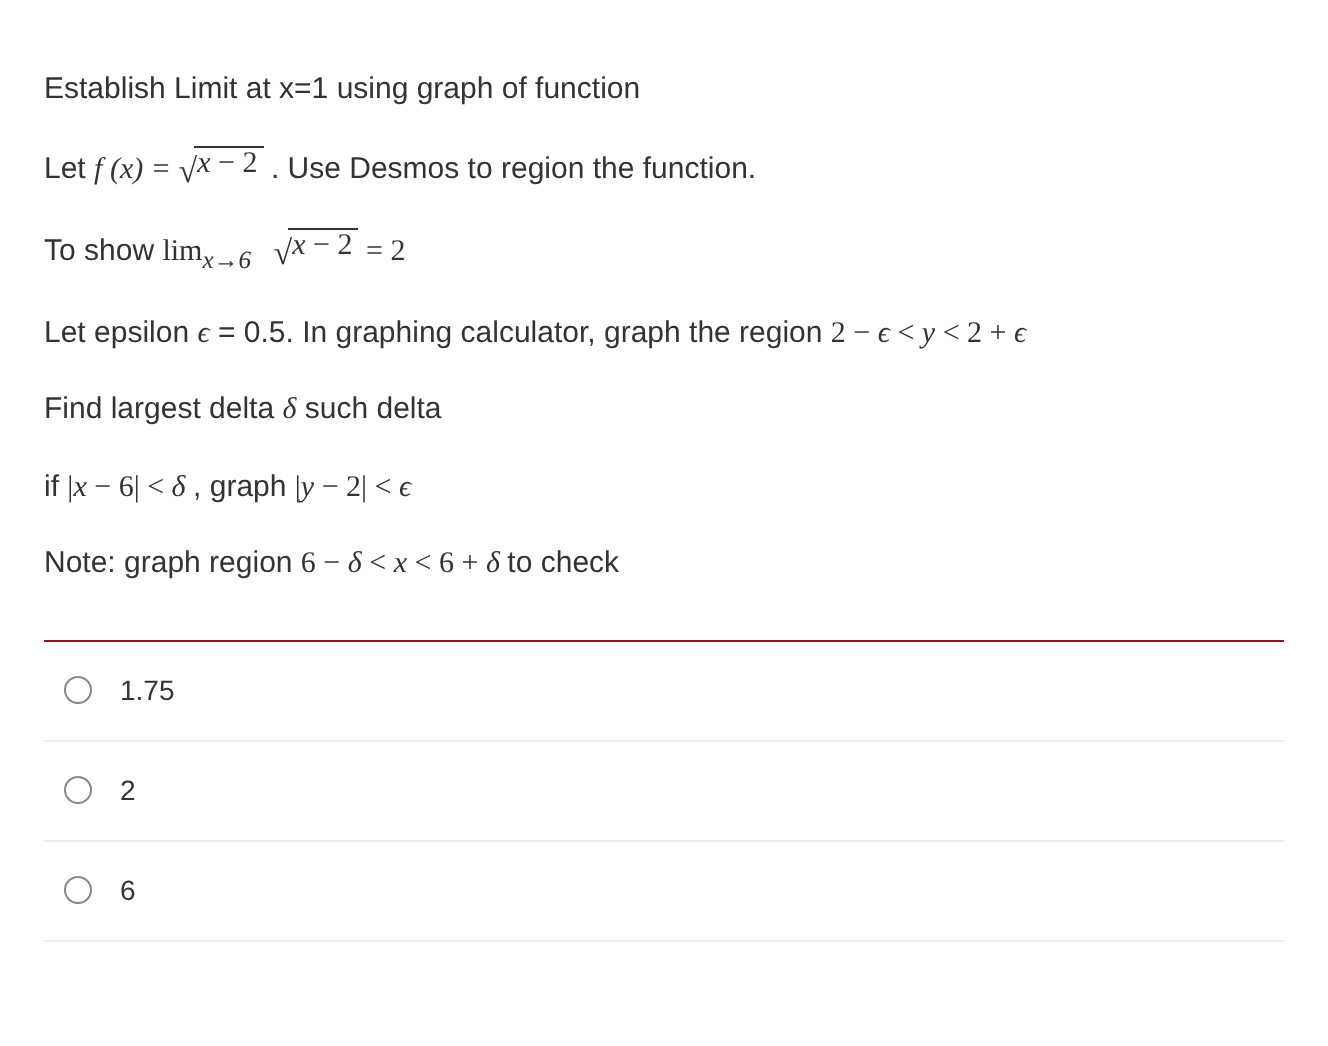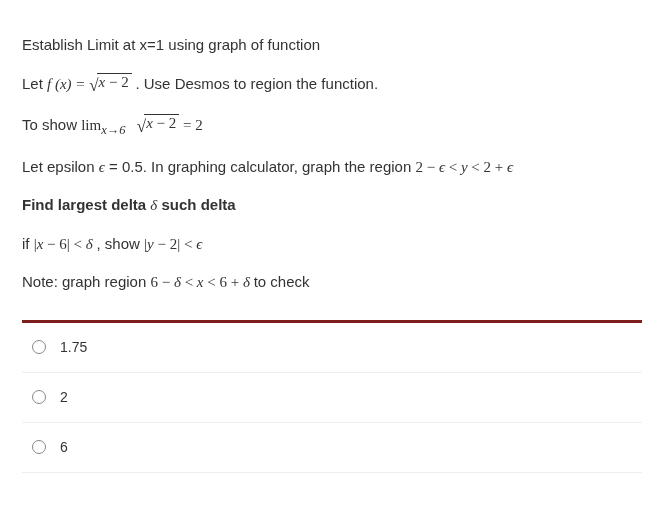--- a/index.html
+++ b/index.html
@@ -9,21 +9,21 @@
     font-size: 15px;
     color: #333;
     line-height: 1.5;
     background: #fff;
     width: 664px;
     box-sizing: border-box;
   }
   .content p {
     margin: 16px 0 14px 0;
   }
-  .bold { font-weight: bold; }
+  .bold { font-weight: normal; }
   .math {
     font-family: Liberation Serif, serif;
     font-style: italic;
   }
   .math .rm { font-style: normal; }
   .sqrt-wrap {
     display: inline-flex;
     align-items: flex-start;
     vertical-align: -2px;
   }
@@ -32,21 +32,21 @@
     font-size: 17px;
     margin-right: -2px;
   }
   .radicand {
     border-top: 1.2px solid #333;
     padding: 0 3px 0 2px;
     line-height: 1.1;
   }
   .options {
     margin-top: 26px;
-    border-top: 3px solid #7f1d1d;
+    border-top: 1px solid #7f1d1d;
   }
   .option {
     display: flex;
     align-items: center;
     padding: 14px 10px;
     border-bottom: 1px solid #eee;
     font-size: 14px;
     color: #333;
   }
   .radio {
@@ -108,21 +108,21 @@
     <span class="bold">Find largest delta </span>
     <span class="math">δ</span>
     <span class="bold"> such delta</span>
   </p>
 
   <p>
     <span>if </span>
     <span class="math">
       <span class="rm">|</span>x<span class="rm"> − 6| &lt; </span>δ
     </span>
-    <span> , show </span>
+    <span> , graph </span>
     <span class="math">
       <span class="rm">|</span>y<span class="rm"> − 2| &lt; </span>ϵ
     </span>
   </p>
 
   <p>
     <span>Note: graph region </span>
     <span class="math">
       <span class="rm">6 − </span>δ<span class="rm"> &lt; </span>x<span class="rm"> &lt; 6 + </span>δ
     </span>

